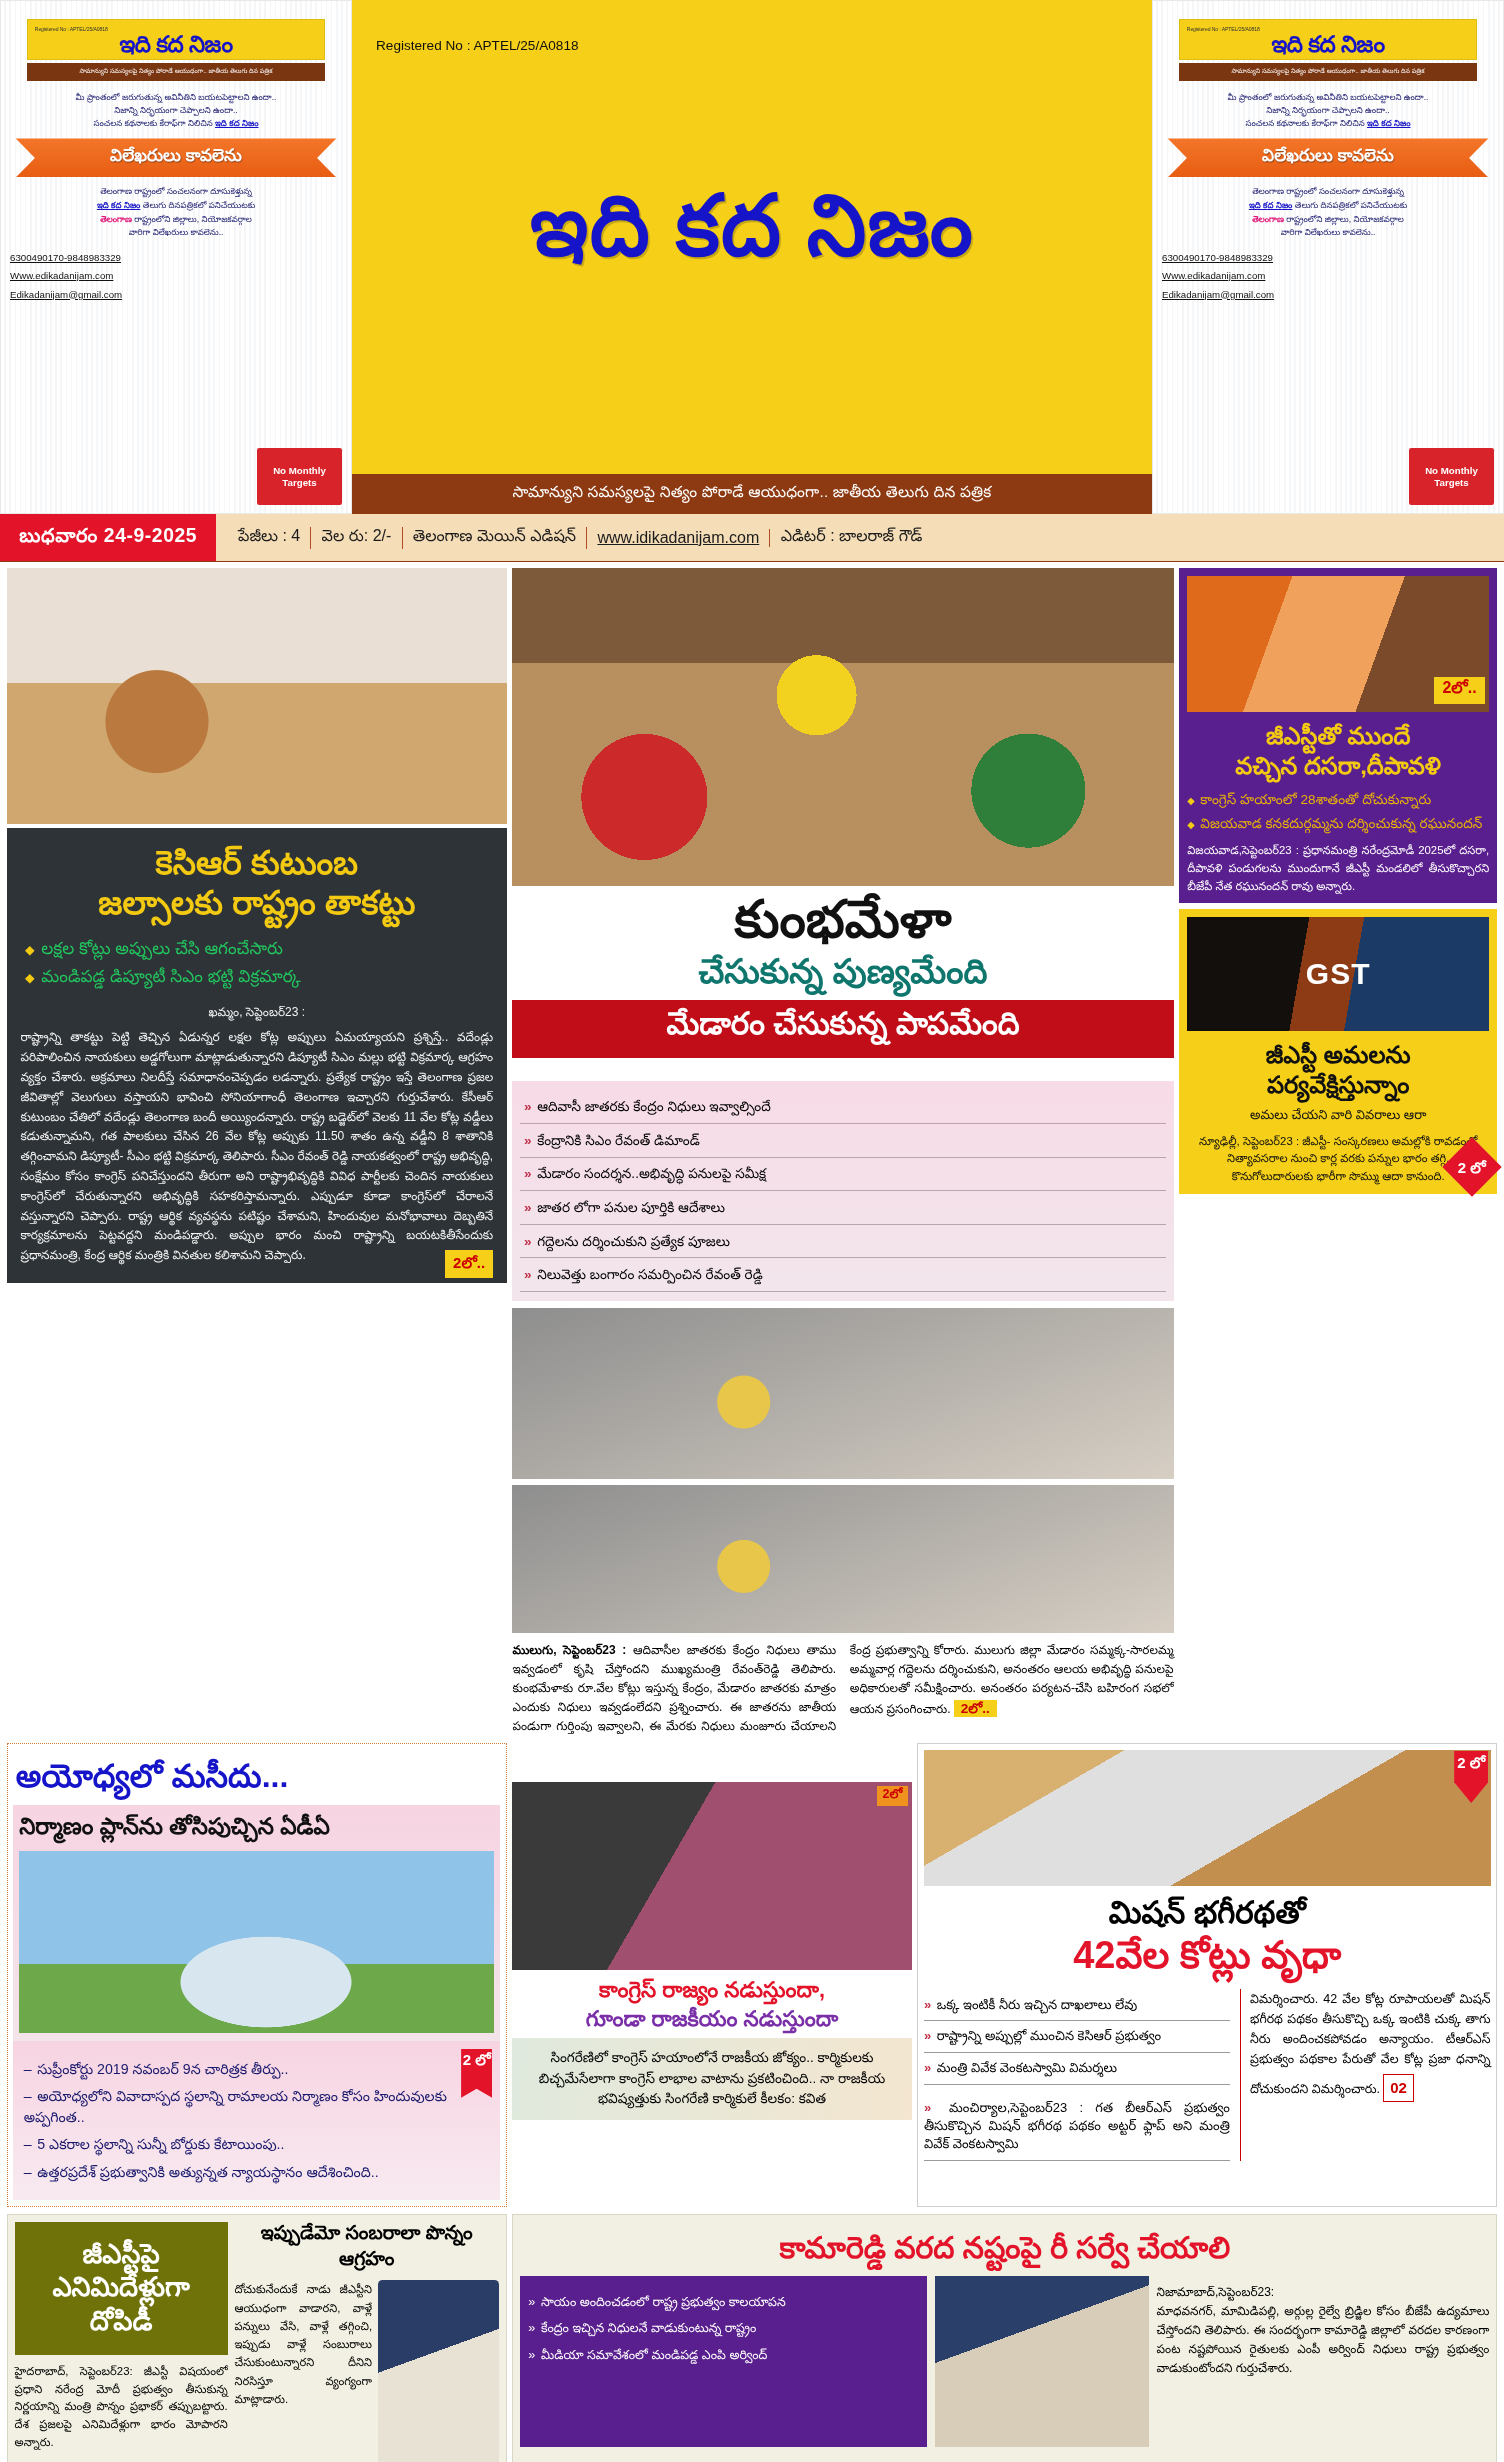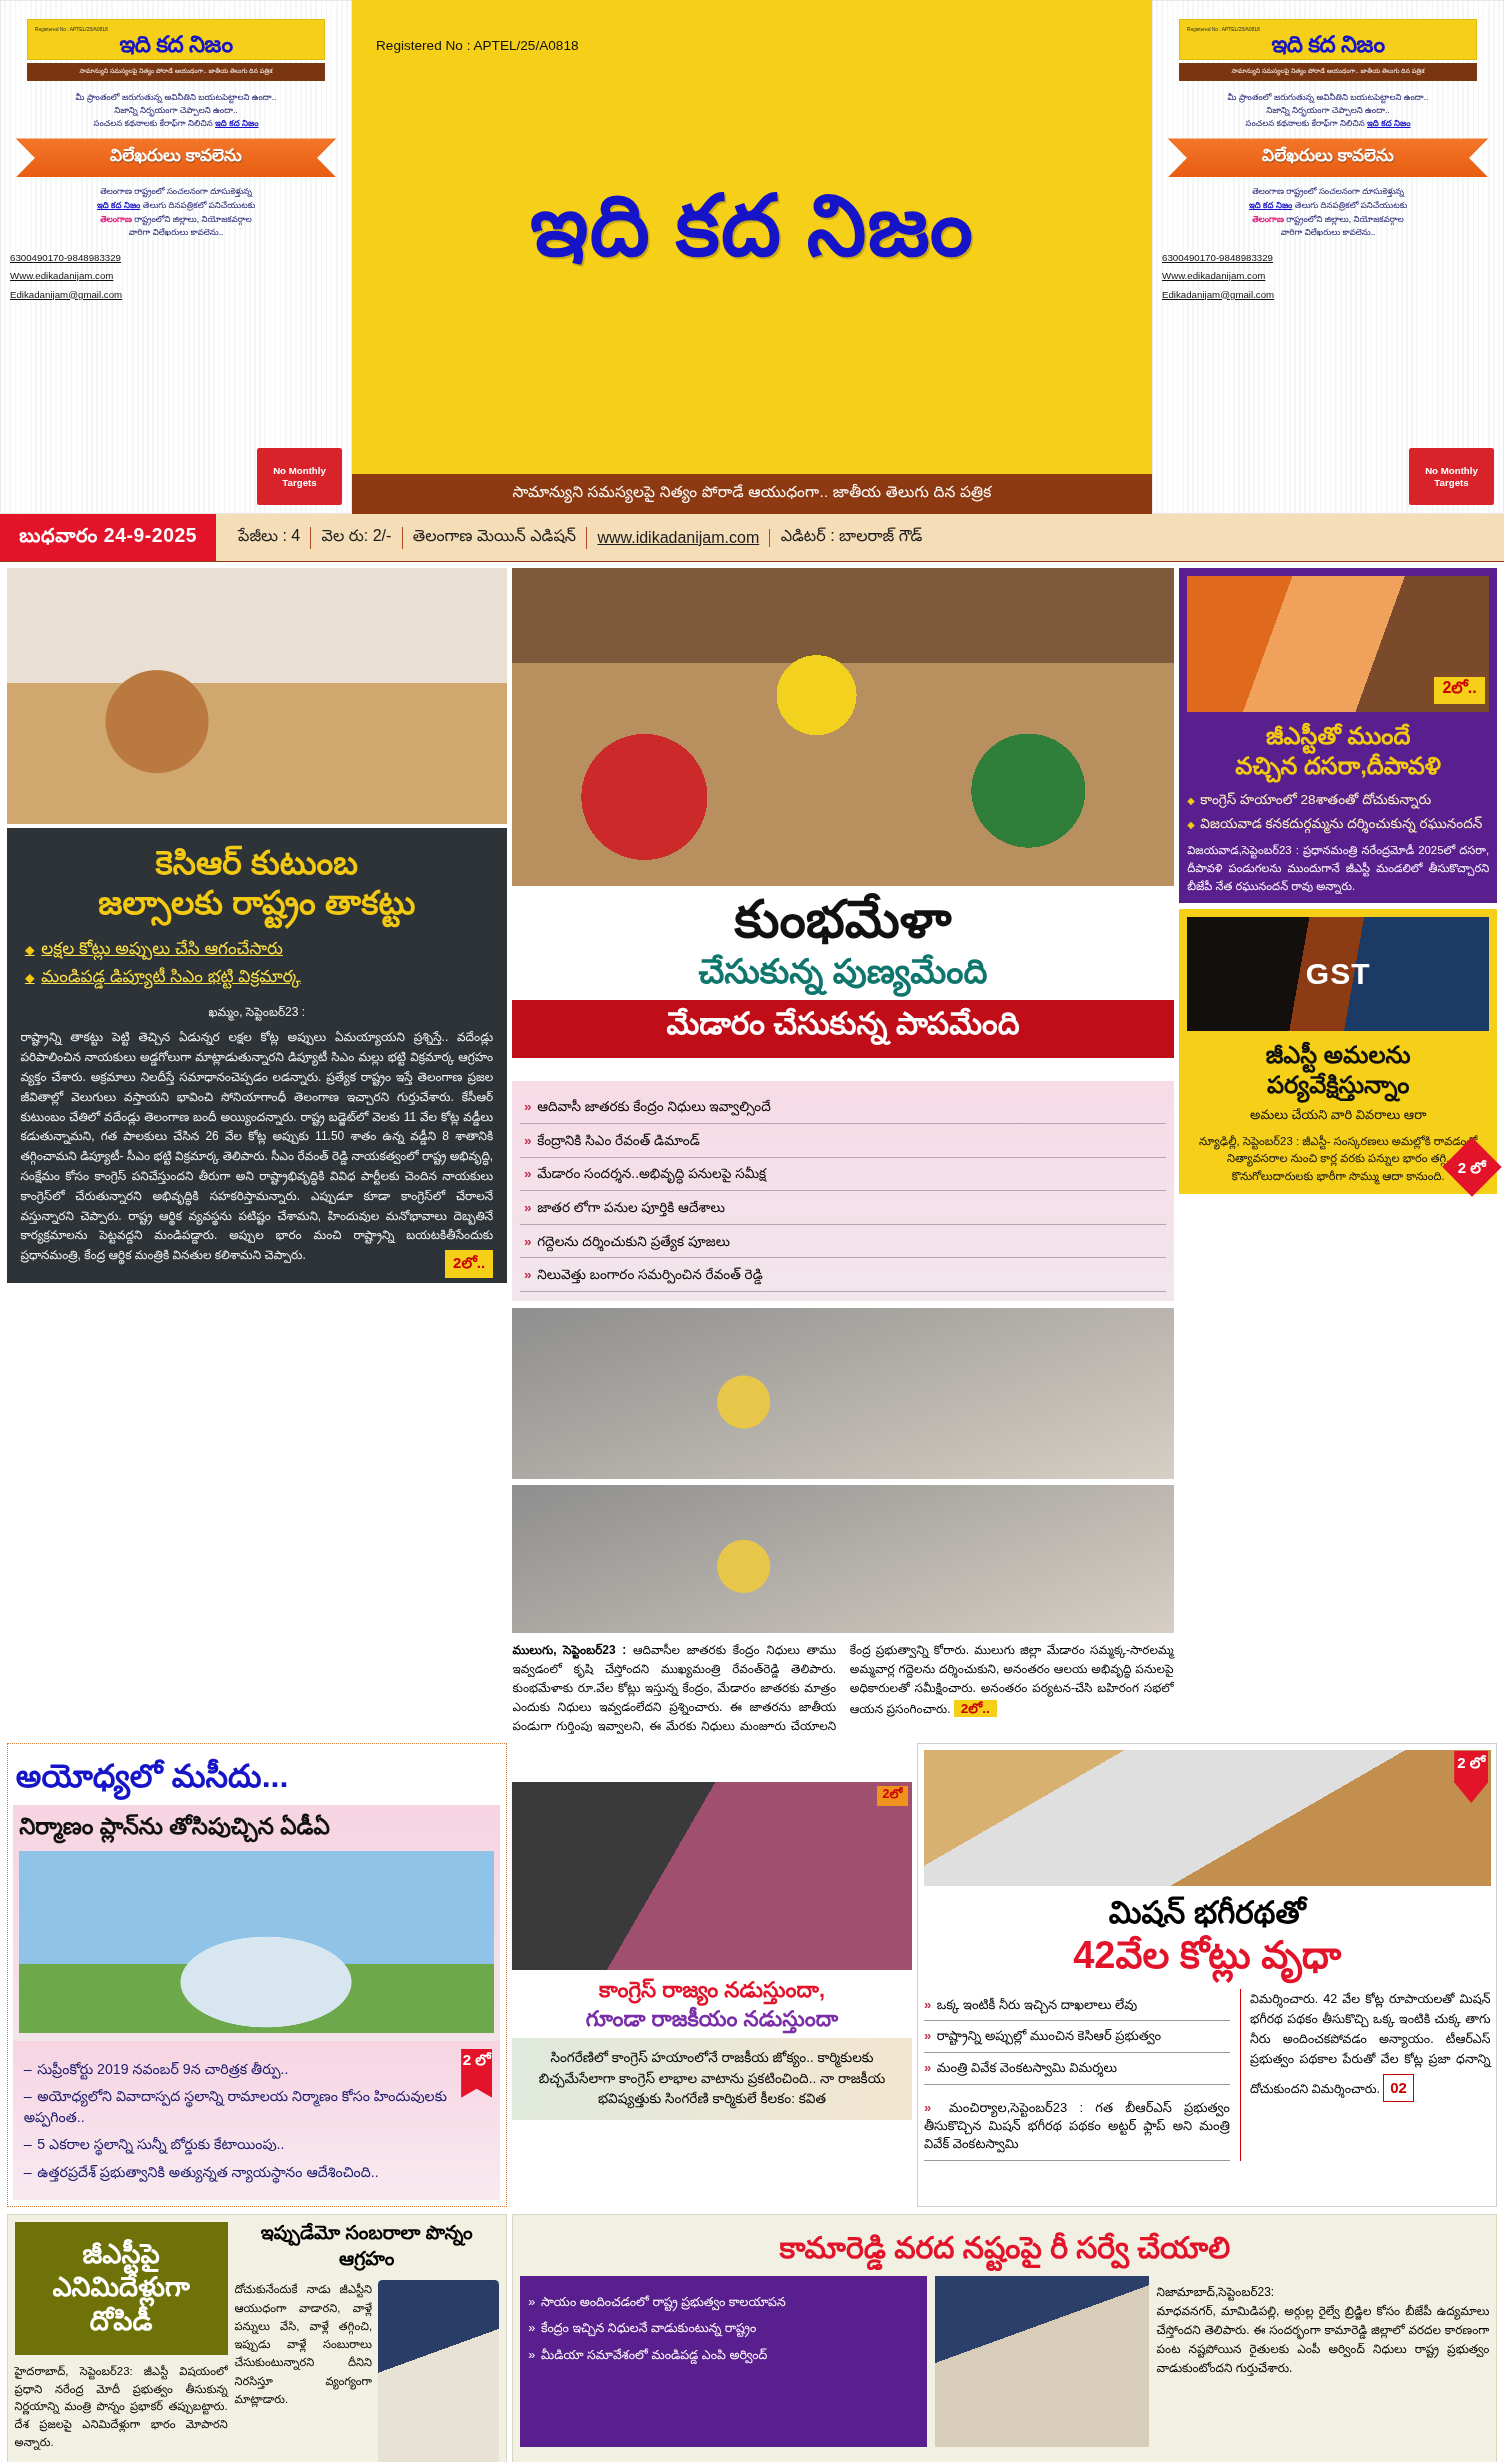--- a/index.html
+++ b/index.html
@@ -88,21 +88,21 @@
   .photo.ph-small { height:171px;
     background:
       radial-gradient(circle at 35% 55%, #e8c64a 0 26px, transparent 27px),
       linear-gradient(160deg,#8e8e8e,#d7cfc4);
   }
 
   
   .dark-block { background:#2d3337; color:#fff; padding:15px 13.6px 17px; margin-top:4.5px; }
   .dark-block h1 { font-size:33px; color:#f3c912; line-height:1.22; text-align:center; font-weight:bold; }
   .dark-block ul { list-style:none; margin-top:15px; }
-  .dark-block li { font-size:17px; margin:5.7px 0; color:#fde047; padding-left:4.5px;text-decoration:underline; }
+  .dark-block li { font-size:17px; margin:5.7px 0; color:#22c55e; padding-left:4.5px; }
   .dark-block li::before { content:"\25C6"; color:#f3c912; font-size:12.5px; margin-right:6.8px; }
   .dark-body { font-size:12px; line-height:1.65; text-align:justify; margin-top:12.5px; color:#f3f3f3; }
   .dark-body .dateline { display:block; text-align:center; margin-bottom:5.7px; }
   .badge-yellow {
     display:inline-block; float:right; background:#f5cf18; color:#c00;
     font-size:15px; font-weight:bold; padding:1.7px 8px; margin-top:3.4px;
   }
 
   
   .center-head { background:#fff; text-align:center; padding:5.7px 0 3.4px; }
@@ -126,21 +126,21 @@
 
   
   .box-purple { background:#5a1f8e; padding:8px; margin-bottom:5.7px; position:relative; }
   .box-purple .imgwrap { height:136px; background:linear-gradient(110deg,#e06a1c 0 30%,#f0a15b 30% 62%,#7b4a2a 62% 100%); position:relative; }
   .badge-2lo {
     position:absolute; right:4.5px; bottom:8px; background:#f5cf18; color:#c00;
     font-size:16px; font-weight:bold; padding:2.3px 8px;
   }
   .box-purple h2 { color:#f3c912; font-size:24px; text-align:center; line-height:1.25; margin-top:9px; font-weight:bold; }
   .box-purple ul { list-style:none; margin-top:10.2px; }
-  .box-purple li { color:#fef9c3; font-size:13.6px; line-height:1.35; margin:5.7px 0; }
+  .box-purple li { color:#eab308; font-size:13.6px; line-height:1.35; margin:5.7px 0; }
   .box-purple li::before { content:"\25C6"; color:#f3c912; font-size:9.7px; margin-right:5.7px; }
   .box-purple p { color:#fff; font-size:11.4px; line-height:1.55; margin-top:9px; text-align:justify; }
 
   .box-yellow { background:#f5cf18; padding:8px; position:relative; }
   .box-yellow .imgwrap { height:114px; background:linear-gradient(100deg,#120f0c 0 38%, #8d3b14 38% 55%, #1b3b66 55% 100%);
     display:flex; align-items:center; justify-content:center; color:#fff; font-size:30px; font-weight:bold; letter-spacing:1.1px; }
   .box-yellow h2 { font-size:24px; text-align:center; color:#111; line-height:1.25; margin-top:9px; font-weight:bold; }
   .box-yellow .sub { font-size:13px; text-align:center; margin-top:6.8px; color:#111; }
   .box-yellow p { font-size:11.4px; line-height:1.55; margin-top:8px; text-align:center; color:#111; }
   .diamond-2 {

